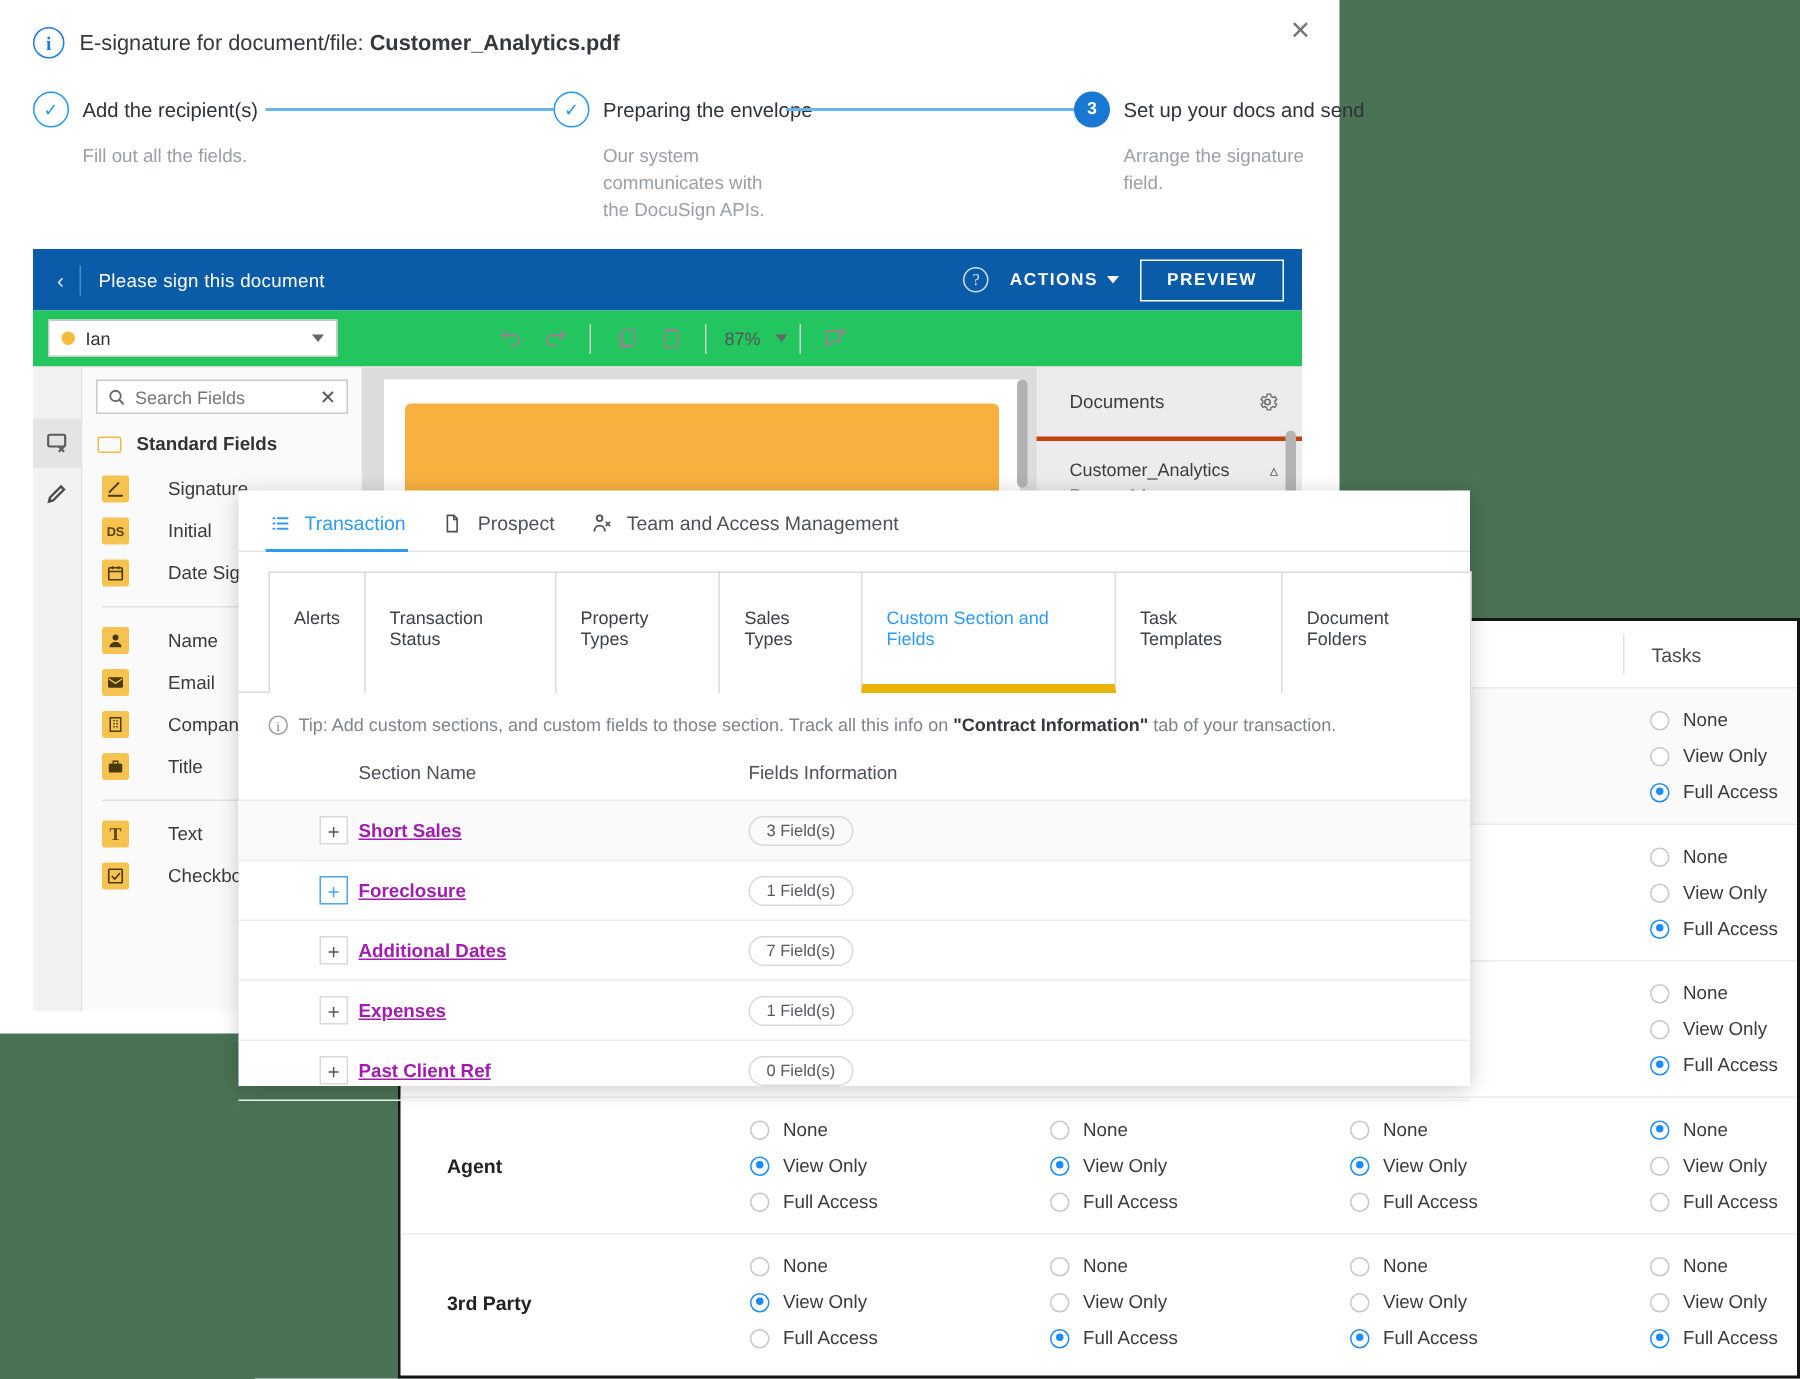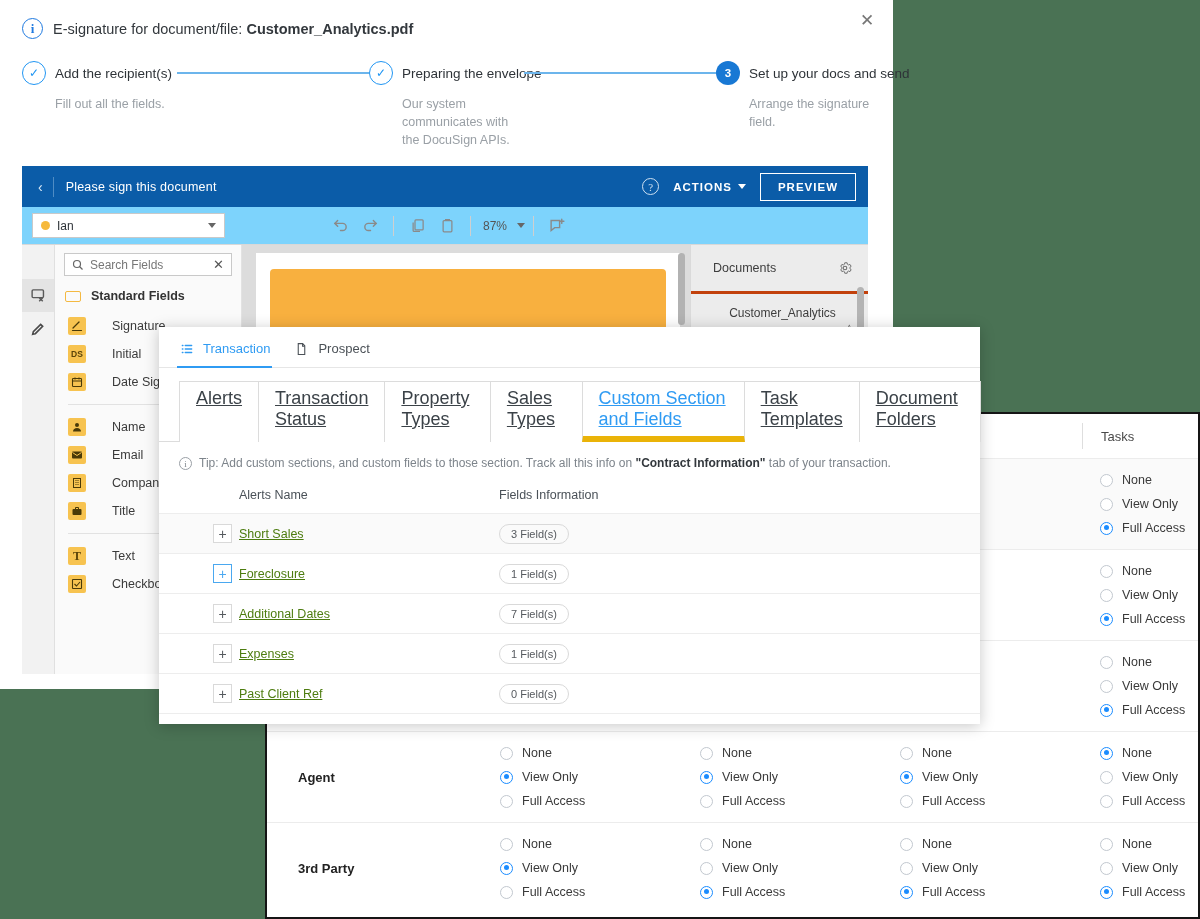--- a/index.html
+++ b/index.html
@@ -69,21 +69,21 @@
   }
   #ds-actions { font-size: 11.5px; letter-spacing: 1px; font-weight: bold; display: flex; align-items: center; gap: 6px; }
   .caret-down { width: 0; height: 0; border-left: 4px solid transparent; border-right: 4px solid transparent; border-top: 5px solid currentColor; }
   #ds-preview {
     border: 1px solid #ffffff; padding: 7px 17px; font-size: 11.5px;
     letter-spacing: 1px; font-weight: bold; color: #fff;
   }
 
   
   #ds-toolstrip {
-    height: 38px; background: #7dd3fc; border-bottom: 1px solid #d8d8d8;
+    height: 38px; background: #22c55e; border-bottom: 1px solid #d8d8d8;
     display: flex; align-items: center; padding: 0 6px;
   }
   #recipient-select {
     width: 193px; height: 25px; background: #fff; border: 1px solid #c9c9c9;
     display: flex; align-items: center; padding: 0 8px; font-size: 12px; gap: 7px;
     margin-left: 4px;
   }
   .dot-yellow { width: 9px; height: 9px; border-radius: 50%; background: #f6b93b; flex: 0 0 auto; }
   #recipient-select .tri { margin-left: auto; width: 0; height: 0; border-left: 4px solid transparent; border-right: 4px solid transparent; border-top: 5px solid #666; }
   #tool-center { display: flex; align-items: center; gap: 0; margin-left: 100px; color: #8a8a8a; }
@@ -115,21 +115,21 @@
   .fi { width: 18px; height: 18px; background: #f7c350; border-radius: 2px; display: flex; align-items: center; justify-content: center; font-size: 10px; color: #5b4409; font-weight: bold; flex: 0 0 auto; }
   .grp-sep { height: 1px; background: #e2e2e2; margin: 8px 13px; }
   #doc-area { flex: 1 1 auto; background: #dcdcdc; padding: 8px 10px 0 14px; position: relative; }
   #doc-page { background: #fff; height: 100%; padding: 16px 14px 0 14px; }
   #doc-yellow { height: 92px; background: #f8b03f; border-radius: 4px; }
   .vscroll { position: absolute; right: 5px; top: 8px; width: 7px; height: 72px; background: #b2b2b2; border-radius: 4px; }
   #docs-panel { width: 178px; background: #ececec; border-left: 1px solid #dadada; position: relative; }
   #docs-head { display: flex; align-items: flex-end; padding: 16px 16px 16px 22px; font-size: 12.5px; color: #3d3d3d; border-bottom: 3px solid #c2410c; }
   #docs-head .gear { margin-left: auto; color: #6b6b6b; }
   .doc-entry { padding: 12px 16px 10px 22px; }
-  .doc-entry-row { display: flex; align-items: center; font-size: 12px; color: #3d3d3d; flex-direction: column; }
+  .doc-entry-row { display: flex; align-items: center; font-size: 12px; color: #3d3d3d; }
   .chev-up { margin-left: auto; color: #5b5b5b; font-size: 11px; }
   .doc-pages { font-size: 11.5px; color: #777; margin-top: 5px; }
   #docs-scroll { position: absolute; right: 4px; top: 42px; width: 7px; height: 118px; background: #b4b4b4; border-radius: 4px; }
 
   
   #perm-window {
     position: absolute; left: 265px; top: 412px; width: 935px; height: 507px;
     background: #fff; border: 2px solid #151515; overflow: hidden;
   }
   #perm-inner { padding: 0; }
@@ -151,37 +151,37 @@
     background: #fff; box-shadow: 0 2px 14px rgba(0,0,0,.22);
   }
   #tx-navtabs { display: flex; align-items: center; gap: 0; padding: 14px 0 0 20px; border-bottom: 1px solid #e6e6e6; }
   .tx-nav { display: flex; align-items: center; gap: 9px; padding: 0 24px 11px 0; font-size: 13px; color: #4b5157; position: relative; }
   .tx-nav.active { color: #2f9bf3; }
   .tx-nav.active::after { content:""; position: absolute; left: -2px; right: 22px; bottom: -1px; height: 2.5px; background: #2f9bf3; }
   .tx-nav-ico { width: 15px; height: 15px; display: flex; align-items: center; justify-content: center; flex: 0 0 auto; }
   #tx-subtabs { display: flex; padding: 12px 0 0 20px; border-bottom: 1px solid #dcdcdc; }
   .sub-tab {
     border: 1px solid #dcdcdc; border-bottom: none; background: #fff;
-    padding: 6px 16px; font-size: 18px; color: #3b4248; margin-right: -1px;
-    position: relative; top: 1px; text-decoration: underline;
+    padding: 23px 16px; font-size: 12px; color: #3b4248; margin-right: -1px;
+    position: relative; top: 1px;
   }
   .sub-tab.active { color: #2f9bf3; background: #fff; border-bottom: 6px solid #eab308; z-index: 2; }
   #tx-tip { display: flex; align-items: flex-start; gap: 7px; padding: 14px 20px 0 20px; font-size: 12px; color: #7d848b; }
   #tx-tip b { color: #33383d; }
   .tip-i { width: 13px; height: 13px; border-radius: 50%; border: 1px solid #9aa0a6; font-size: 9px; display: flex; align-items: center; justify-content: center; flex: 0 0 auto; margin-top: 1px; font-family: "Liberation Serif", serif; }
   #tx-table { margin-top: 18px; }
   .tx-head { display: flex; padding: 0 0 11px 0; font-size: 12.5px; color: #4a5158; }
   .tx-c1 { width: 80px; flex: 0 0 auto; }
   .tx-c2 { width: 260px; flex: 0 0 auto; }
   .tx-c3 { flex: 1 1 auto; }
   .tx-row { display: flex; align-items: center; height: 40px; border-top: 1px solid #ededed; font-size: 12.5px; }
   .tx-row.alt { background: #fafafa; }
   .plus-btn { width: 19px; height: 19px; border: 1px solid #d9d9d9; background: #fff; color: #55595e; display: flex; align-items: center; justify-content: center; font-size: 14px; line-height: 1; margin-left: 54px; }
   .plus-btn.hl { border: 1.6px solid #4aa8f0; color: #4aa8f0; }
-  .sec-name { text-decoration: underline; color: #4d7c0f; }
+  .sec-name { text-decoration: underline; color: #a21caf; font-weight: bold; }
   .pill { border: 1px solid #d9d9d9; border-radius: 11px; padding: 3px 11px; font-size: 11px; color: #55595e; display: inline-block; }
   svg { display: block; }
 </style>
 </head>
 <body>
 
 <div id="esign-window">
 
   <div id="esign-header">
     <div class="esign-title-row">
@@ -650,41 +650,51 @@
     </div>
     <div class="tx-nav">
       <span class="tx-nav-ico">
         <svg width="13" height="14" viewBox="0 0 24 24" fill="none" stroke="#4b5157" stroke-width="2">
             <path d="M6 2h8l4 4v16H6z"></path>
             <path d="M14 2v5h4"></path>
           </svg>
       </span>
       <span>Prospect</span>
     </div>
+    <div class="tx-nav">
+      <span class="tx-nav-ico">
+        <svg width="15" height="14" viewBox="0 0 24 24" fill="none" stroke="#4b5157" stroke-width="2">
+            <circle cx="9" cy="6" r="3.2"></circle>
+            <path d="M3 21c0-4 2.8-6.5 6-6.5s6 2.5 6 6.5"></path>
+            <path d="M16 10l5 5M21 10l-5 5"></path>
+          </svg>
+      </span>
+      <span>Team and Access Management</span>
+    </div>
   </div>
 
   <div id="tx-subtabs">
     <div class="sub-tab">Alerts</div>
     <div class="sub-tab">Transaction Status</div>
     <div class="sub-tab">Property Types</div>
     <div class="sub-tab">Sales Types</div>
     <div class="sub-tab active">Custom Section and Fields</div>
     <div class="sub-tab">Task Templates</div>
     <div class="sub-tab">Document Folders</div>
   </div>
 
   <div id="tx-tip">
     <span class="tip-i">i</span>
     <span><span>Tip: Add custom sections, and custom fields to those section. Track all this info on </span><b>"Contract Information"</b><span> tab of your transaction.</span></span>
   </div>
 
   <div id="tx-table">
     <div class="tx-head">
       <div class="tx-c1"></div>
-      <div class="tx-c2">Alerts Name</div>
+      <div class="tx-c2">Section Name</div>
       <div class="tx-c3">Fields Information</div>
     </div>
 
     <div class="tx-row alt">
       <div class="tx-c1">
           <span class="plus-btn">+</span>
         </div>
       <div class="tx-c2"><span class="sec-name">Short Sales</span></div>
       <div class="tx-c3"><span class="pill">3 Field(s)</span></div>
     </div>

